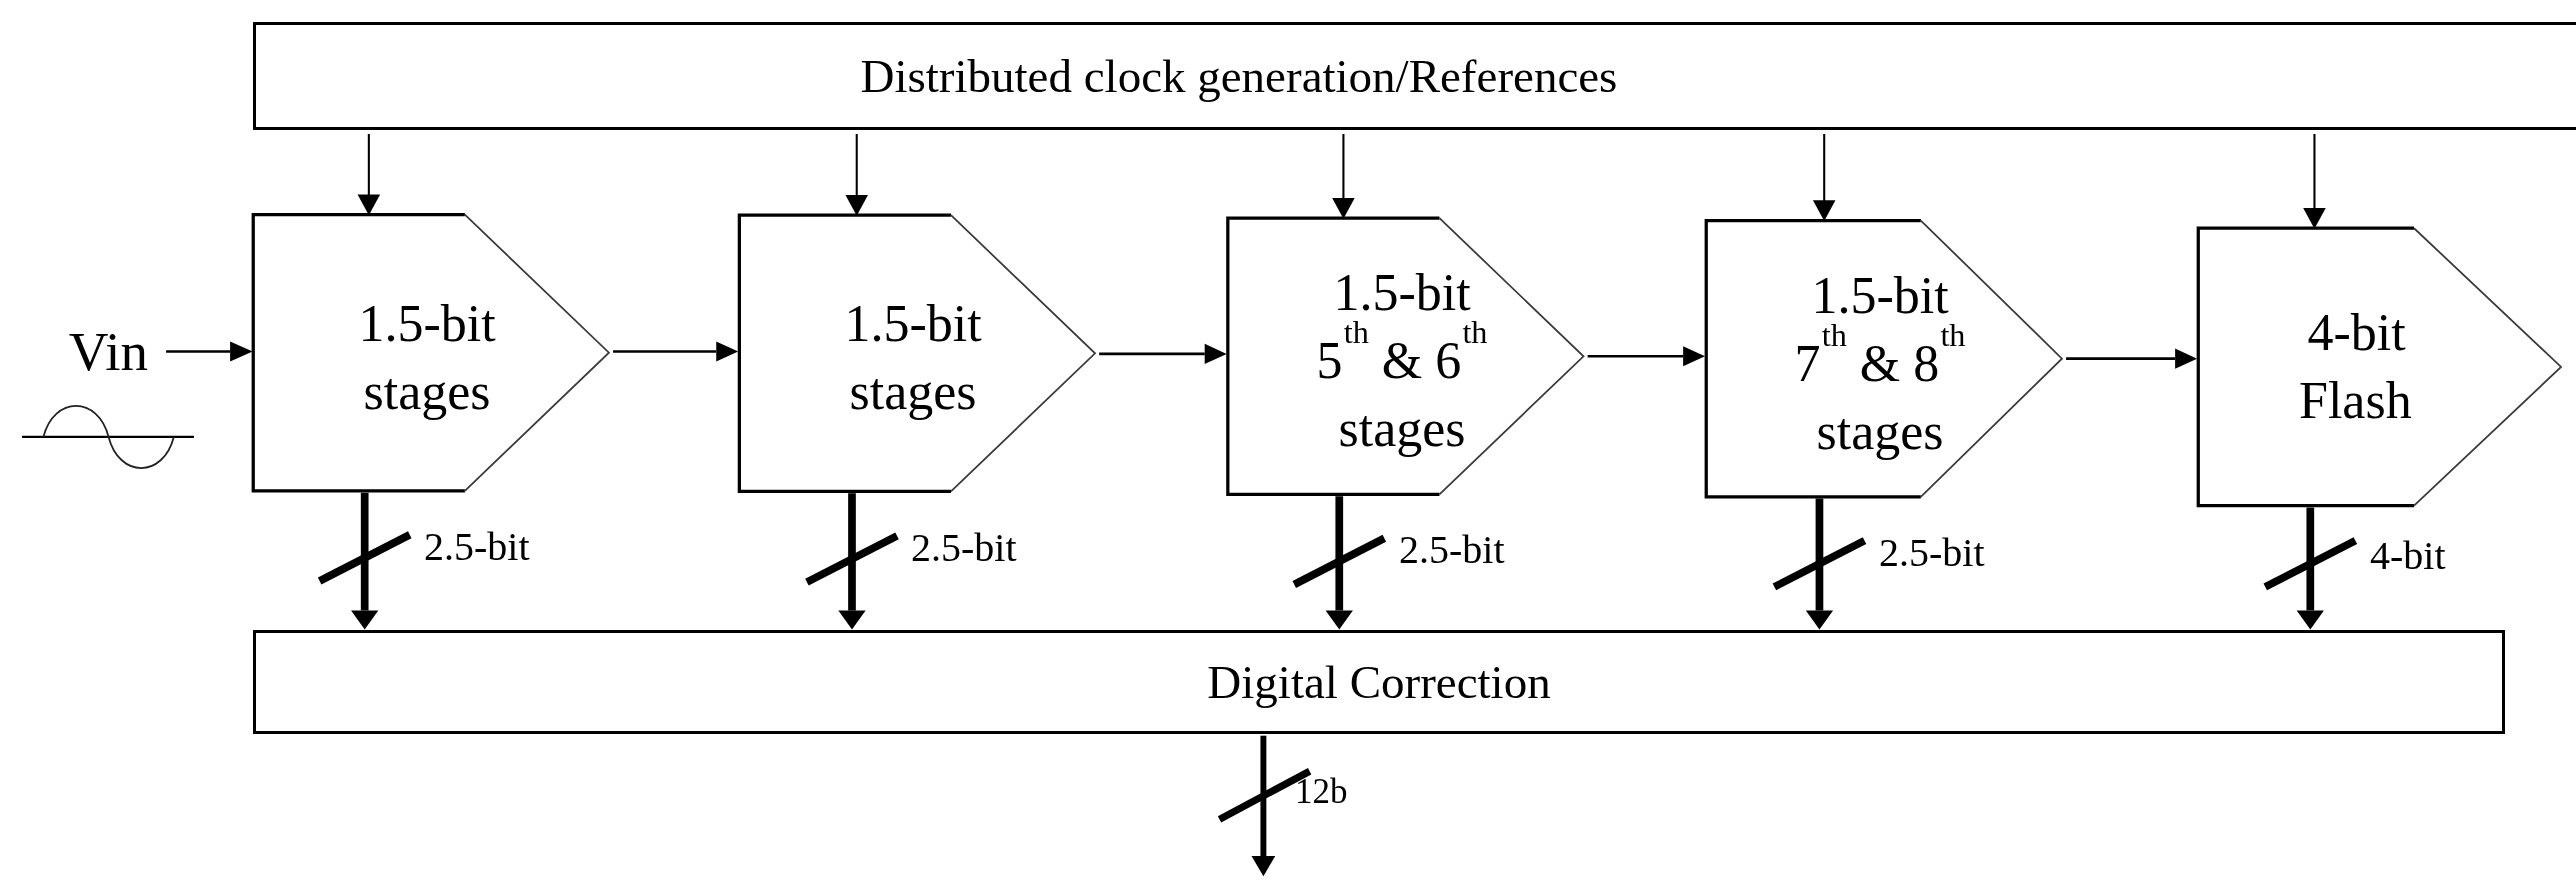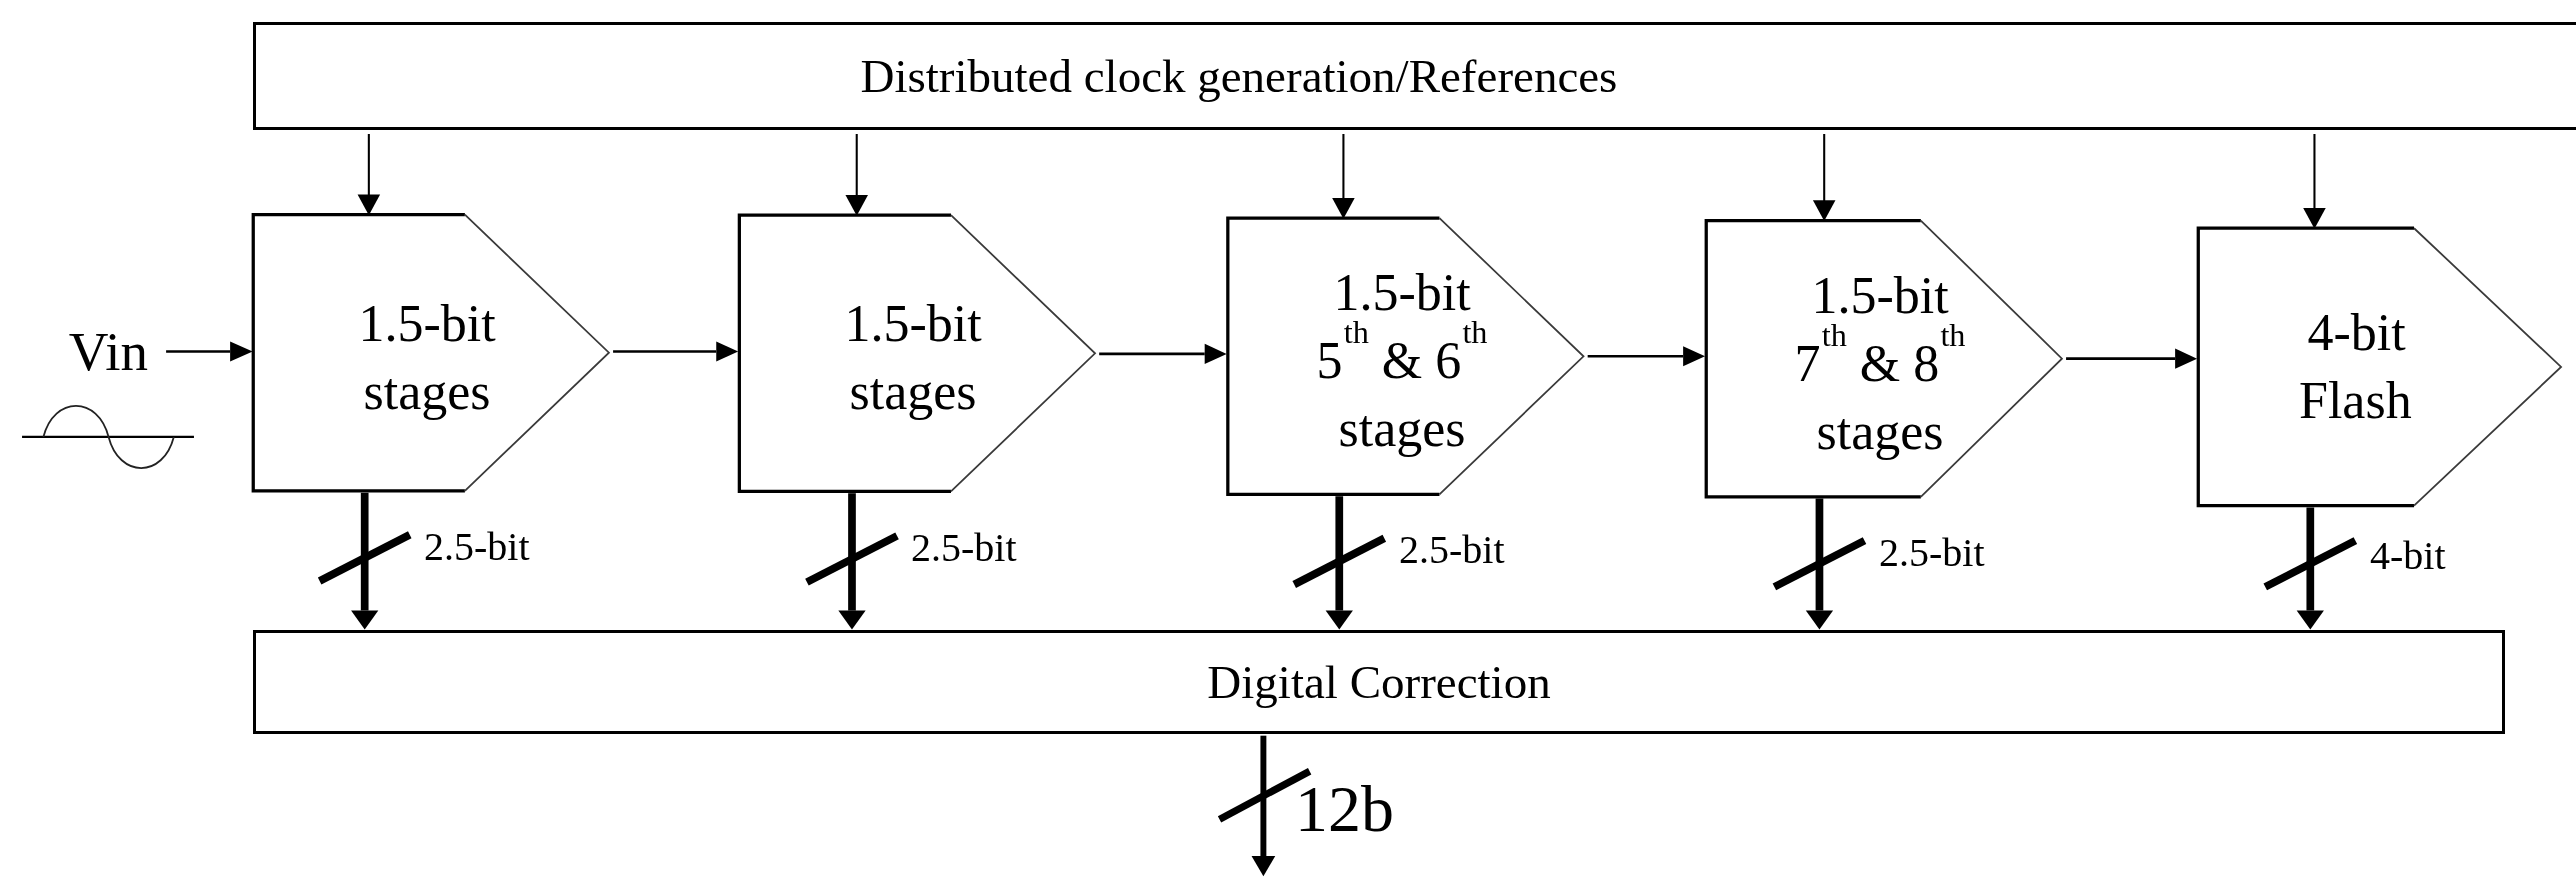--- a/index.html
+++ b/index.html
@@ -50,21 +50,21 @@
   }
   .vin-label {
     position: absolute;
     left: 53px; top: 322px; width: 95px;
     text-align: right;
     font-size: 55px; line-height: 1.1; font-family: Liberation Serif, serif;
   }
   .out-label {
     position: absolute;
     left: 1295px; top: 773px;
-    font-size: 66px; line-height: 1.1;
+    font-size: 35px; line-height: 1.1;
   }
 </style>
 </head>
 <body>
 
 <svg class="layer" viewBox="0 0 4345 1503" xmlns="http://www.w3.org/2000/svg">
 
   <g>
     <polygon points="427,362 784,362 1027,595 784,828 427,828" fill="#ffffff" stroke="none"></polygon>
     <path d="M784,362 L427,362 L427,828 L784,828" fill="none" stroke="#000" stroke-width="5.5"></path>

